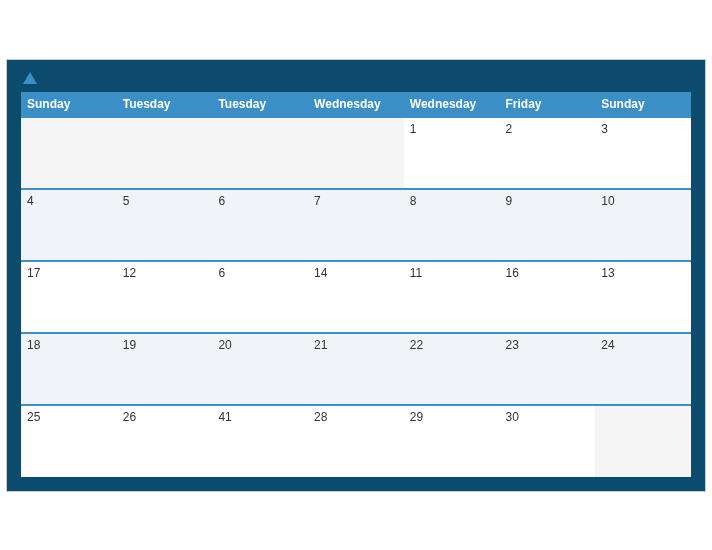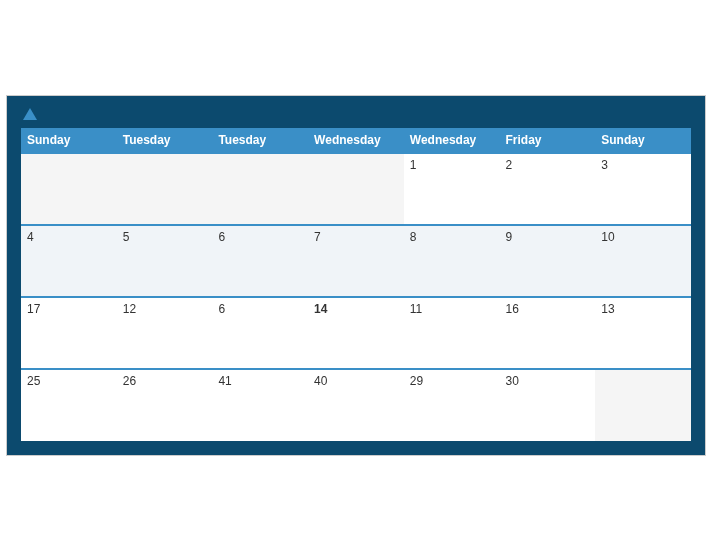--- a/index.html
+++ b/index.html
@@ -151,29 +151,38 @@
           <td style="background: rgb(240, 244, 248);"><span class="day-num">6</span></td>
           <td style="background: rgb(240, 244, 248);"><span class="day-num">7</span></td>
           <td style="background: rgb(240, 244, 248);"><span class="day-num">8</span></td>
           <td style="background: rgb(240, 244, 248);"><span class="day-num">9</span></td>
           <td style="background: rgb(240, 244, 248);"><span class="day-num">10</span></td>
         </tr>
         <tr>
           <td style="background: rgb(255, 255, 255);"><span class="day-num">17</span></td>
           <td style="background: rgb(255, 255, 255);"><span class="day-num">12</span></td>
           <td style="background: rgb(255, 255, 255);"><span class="day-num">6</span></td>
-          <td style="background: rgb(255, 255, 255); font-weight: bold;"><span class="day-num">14</span></td>
+          <td style="background: rgb(255, 255, 255);"><span class="day-num">14</span></td>
           <td style="background: rgb(255, 255, 255);"><span class="day-num">11</span></td>
           <td style="background: rgb(255, 255, 255);"><span class="day-num">16</span></td>
           <td style="background: rgb(255, 255, 255);"><span class="day-num">13</span></td>
         </tr>
         <tr>
+          <td style="background: rgb(240, 244, 248);"><span class="day-num">18</span></td>
+          <td style="background: rgb(240, 244, 248);"><span class="day-num">19</span></td>
+          <td style="background: rgb(240, 244, 248);"><span class="day-num">20</span></td>
+          <td style="background: rgb(240, 244, 248);"><span class="day-num">21</span></td>
+          <td style="background: rgb(240, 244, 248);"><span class="day-num">22</span></td>
+          <td style="background: rgb(240, 244, 248);"><span class="day-num">23</span></td>
+          <td style="background: rgb(240, 244, 248);"><span class="day-num">24</span></td>
+        </tr>
+        <tr>
           <td style="background: rgb(255, 255, 255);"><span class="day-num">25</span></td>
           <td style="background: rgb(255, 255, 255);"><span class="day-num">26</span></td>
           <td style="background: rgb(255, 255, 255);"><span class="day-num">41</span></td>
-          <td style="background: rgb(255, 255, 255);"><span class="day-num">40</span></td>
+          <td style="background: rgb(255, 255, 255);"><span class="day-num">28</span></td>
           <td style="background: rgb(255, 255, 255);"><span class="day-num">29</span></td>
           <td style="background: rgb(255, 255, 255);"><span class="day-num">30</span></td>
           <td class="empty-cell"></td>
         </tr>
       </tbody>
   </table>
 </div>
 
 </body></html>

